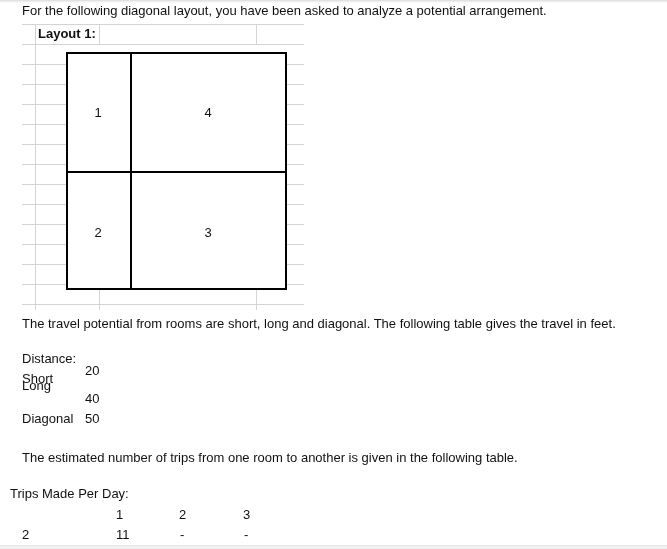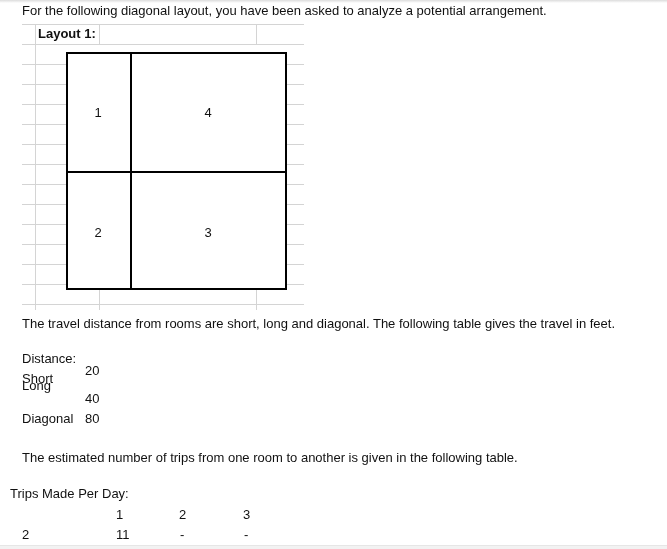--- a/index.html
+++ b/index.html
@@ -135,29 +135,29 @@
 
 <div class="plan">
   <div class="plan-vdiv"></div>
   <div class="plan-hdiv"></div>
   <div class="room-label" style="left:20px; top:51px">1</div>
   <div class="room-label" style="left:130px; top:51px">4</div>
   <div class="room-label" style="left:20px; top:171px">2</div>
   <div class="room-label" style="left:130px; top:171px">3</div>
 </div>
 
-<div class="txt para2">The travel distance from rooms are short, long and diagonal.  The following table gives the travel in feet.</div>
+<div class="txt para2">The travel potential from rooms are short, long and diagonal.  The following table gives the travel in feet.</div>
 
 <div class="txt dist-title">Distance:</div>
 <div class="txt dist-row-label" style="top:371px">Short</div>
 <div class="txt dist-row-val" style="top:363px">20</div>
 <div class="txt dist-row-label" style="top:378px">Long</div>
 <div class="txt dist-row-val" style="top:391px">40</div>
 <div class="txt dist-row-label" style="top:411px">Diagonal</div>
-<div class="txt dist-row-val" style="top:411px">80</div>
+<div class="txt dist-row-val" style="top:411px">50</div>
 
 <div class="txt para3">The estimated number of trips from one room to another is given in the following table.</div>
 
 <div class="txt trips-title">Trips Made Per Day:</div>
 <div class="trips-cell" style="left:116px; top:507px">1</div>
 <div class="trips-cell" style="left:179px; top:507px">2</div>
 <div class="trips-cell" style="left:243px; top:507px">3</div>
 
 <div class="trips-cell" style="left:22px; top:527px">2</div>
 <div class="trips-cell" style="left:116px; top:527px">11</div>

